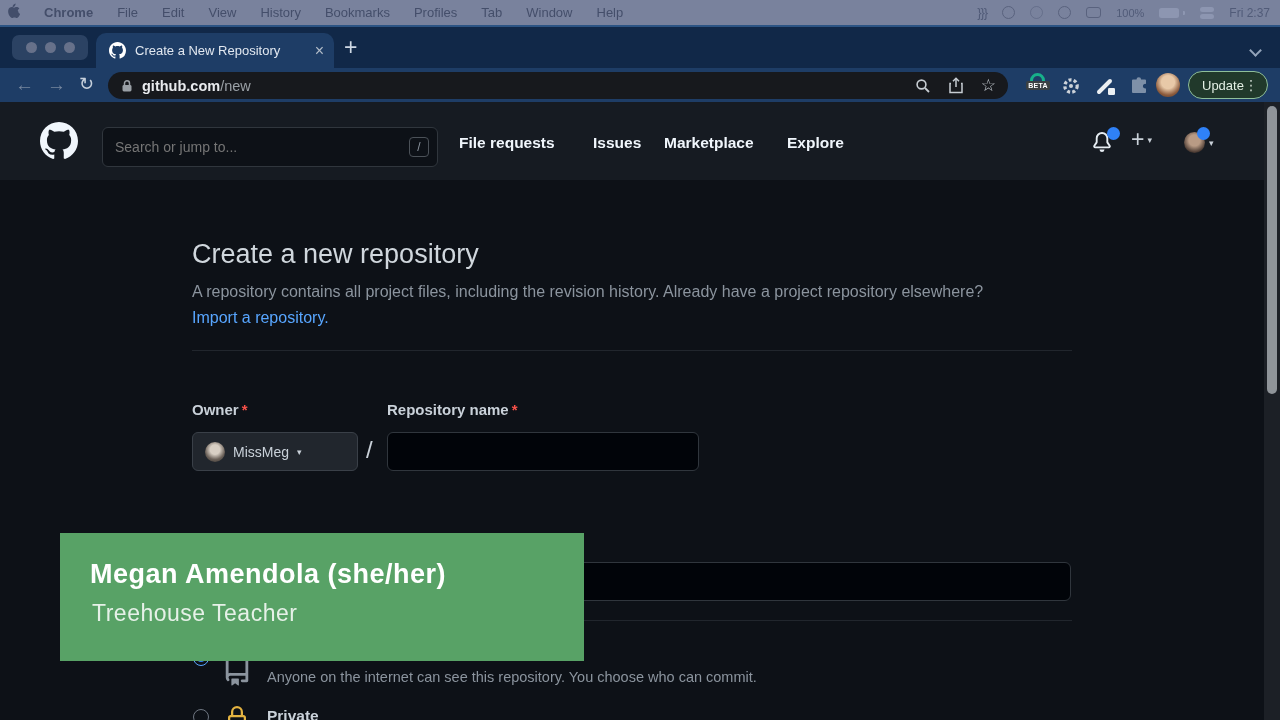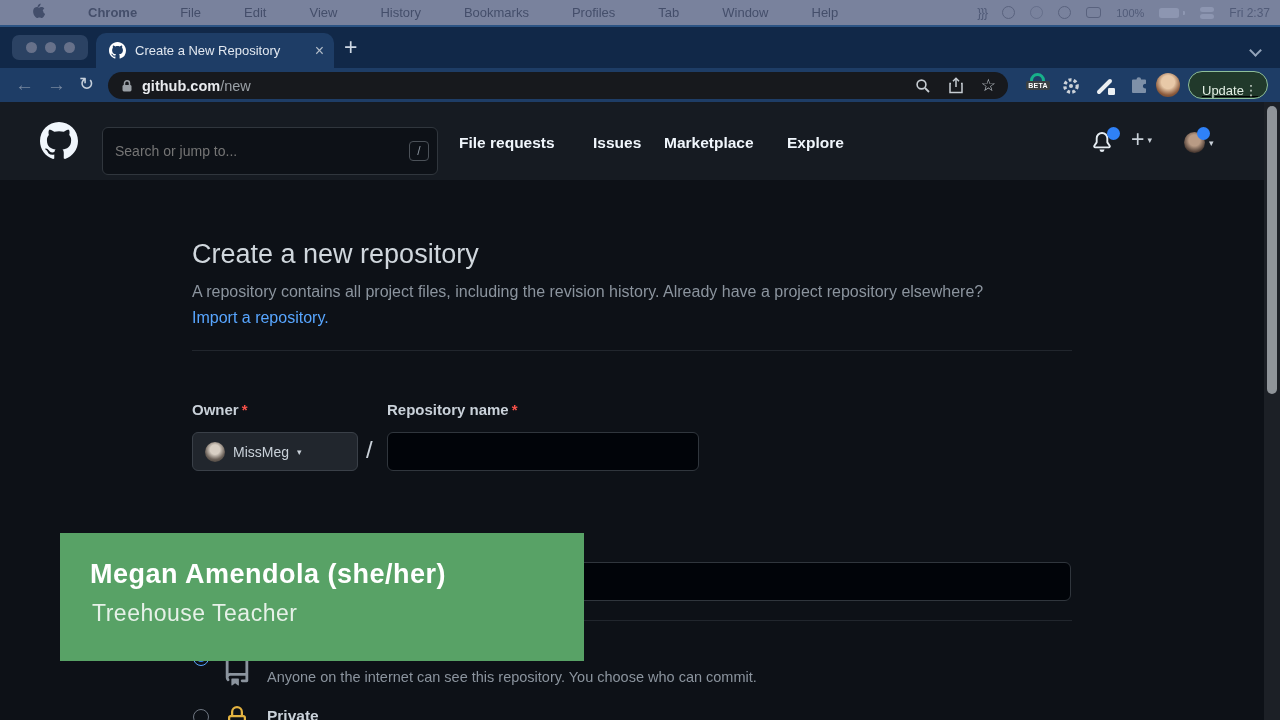--- a/index.html
+++ b/index.html
@@ -6,21 +6,21 @@
   html,body { background:#000; }
   #screen {
     position:relative; width:1280px; height:720px; overflow:hidden;
     font-family:"Liberation Sans", sans-serif; background:#0d1117;
   }
   .abs { position:absolute; }
 
   
   #menubar { left:0; top:0; width:1280px; height:25px; background:#79829d;
     display:flex; align-items:center; color:#444e6a; font-size:13px; }
-  #menubar .left { display:flex; align-items:center; gap:43px; padding-left:32px; }
+  #menubar .left { display:flex; align-items:center; gap:24px; padding-left:7px; }
   #menubar .right { margin-left:auto; display:flex; align-items:center; gap:15px; padding-right:10px;
     color:#515b78; font-size:11px; }
   .menu-item { white-space:nowrap; }
   .menu-item.app { font-weight:bold; }
   .mb-circle { width:13px; height:13px; border:1.5px solid #59627e; border-radius:50%; display:inline-block; }
   .mb-disp { width:15px; height:11px; border:1.5px solid #59627e; border-radius:3px; display:inline-block; }
   .mb-batt { display:flex; align-items:center; gap:4px; }
   .mb-batt .body { width:20px; height:10px; background:#8d96b1; border-radius:2.5px; }
   .mb-batt .nub { width:2px; height:4px; background:#8d96b1; border-radius:0 1px 1px 0; }
   .mb-cc { display:flex; flex-direction:column; gap:2px; }
@@ -51,27 +51,27 @@
   .urlicons { display:flex; align-items:center; gap:17px; }
   .ext { display:flex; align-items:center; justify-content:center; }
   #beta-ext { flex-direction:column; }
   #beta-arc { width:17px; height:9px; overflow:hidden; }
   #beta-arc i { display:block; width:15px; height:15px; border:3.5px solid #17b08a; border-radius:50%; }
   #beta-label { background:#3b4043; color:#fff; font-size:7px; font-weight:bold; padding:1px 2px;
     border-radius:2px; margin-top:-1px; letter-spacing:0.3px; }
   #chrome-avatar { width:24px; height:24px; border-radius:50%;
     background:radial-gradient(circle at 50% 38%, #e8c9a8 0 34%, #8b5a3c 68%, #5a3a28 100%); }
   #update-pill { left:1188px; top:71px; width:80px; height:28px; border:1.5px solid #8fbf9a; border-radius:14px;
-    background:#21392b; display:flex; align-items:flex-end; padding:0 9px 0 13px;text-decoration:underline; }
+    background:#21392b; display:flex; align-items:center; padding:0 9px 0 13px; }
   #update-pill .lbl { color:#e3efe4; font-size:13px; flex:1; }
   #update-pill .dots { color:#cfd8d1; font-size:14px; }
 
   
   #ghheader { left:0; top:102px; width:1280px; height:78px; background:#161b22; }
-  #gh-search { left:102px; top:127px; width:336px; height:48px; background:#0d1117;
+  #gh-search { left:102px; top:127px; width:336px; height:40px; background:#0d1117;
     border:1px solid #30363d; border-radius:6px; display:flex; align-items:center; padding:0 8px 0 12px; }
   #gh-search input { flex:1; background:transparent; border:none; outline:none; color:#8b949e; font-size:14px;
     font-family:"Liberation Sans", sans-serif; }
   #slash-badge { width:20px; height:20px; border:1px solid #4b5158; border-radius:4px; color:#8b949e;
     font-size:12px; display:flex; align-items:center; justify-content:center; }
   .gh-nav { top:134px; color:#f0f6fc; font-size:15.5px; font-weight:bold; white-space:nowrap; }
   .bluedot { position:absolute; width:13px; height:13px; border-radius:50%; background:#2f81f7; }
   .caret { color:#c9d1d9; font-size:9px; }
   #gh-avatar { width:21px; height:21px; border-radius:50%;
     background:radial-gradient(circle at 50% 40%, #b99b85 0 34%, #4a3a32 72%, #23201e 100%); }

